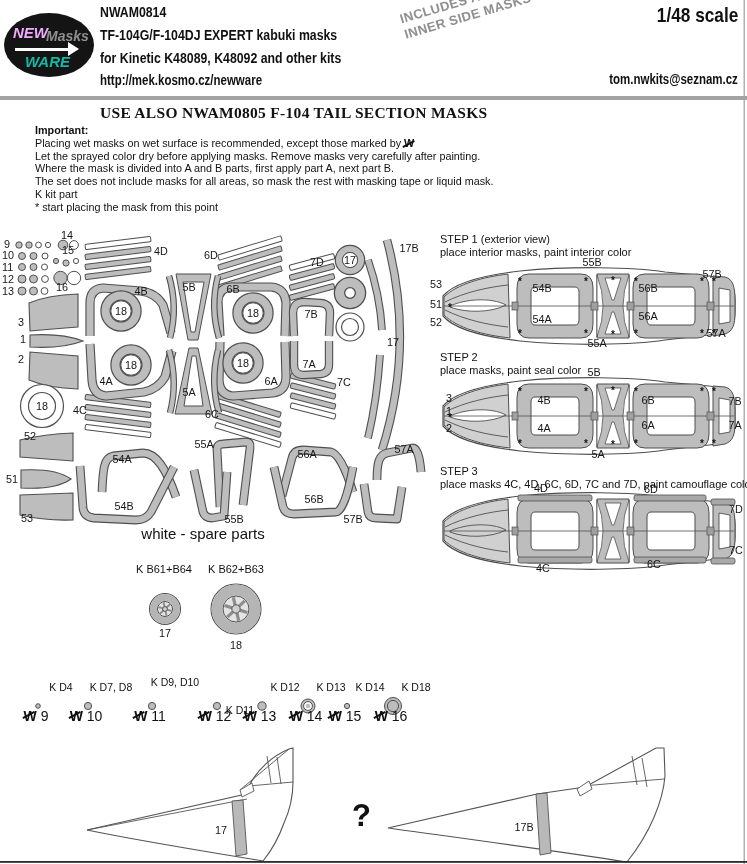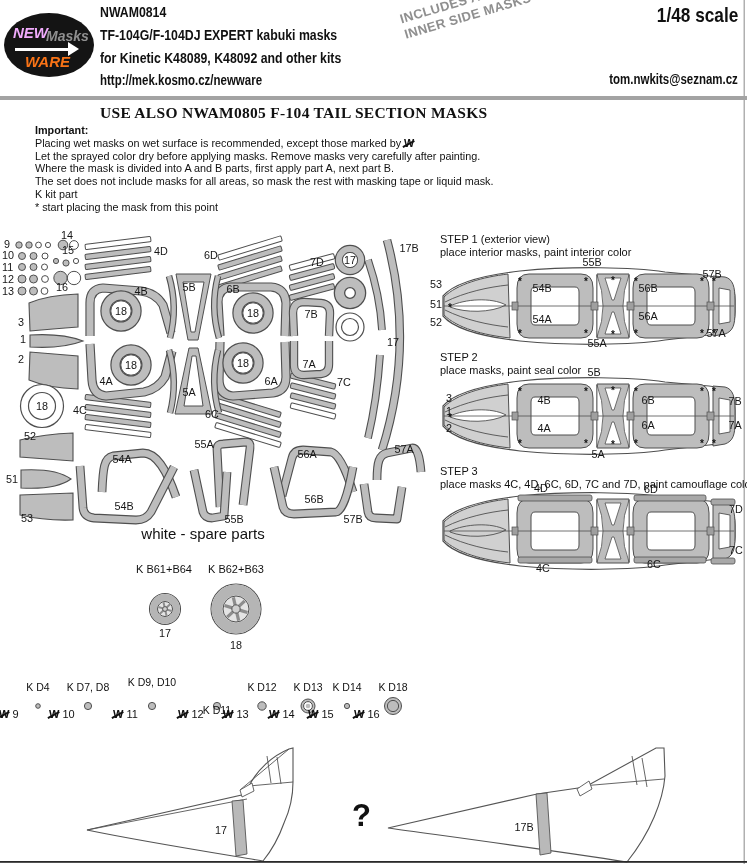--- a/index.html
+++ b/index.html
@@ -6,36 +6,36 @@
   #page{position:relative;width:747px;height:864px;background:#fff;overflow:hidden;
         font-family:"Liberation Sans",sans-serif;color:#111;}
   .abs{position:absolute;}
   .cond{display:inline-block;transform:scaleX(0.82);transform-origin:0 50%;white-space:nowrap;}
   .condR{display:inline-block;transform:scaleX(0.82);transform-origin:100% 50%;white-space:nowrap;}
   .b{font-weight:700;}
   #logo{left:4px;top:13px;width:90px;height:64px;background:#141414;border-radius:50%;}
   #logo span{position:absolute;font-style:italic;font-weight:700;}
   #logo .new{left:9px;top:11px;color:#f0abfc;font-size:15px;}
   #logo .masks{left:42px;top:15px;color:#8f8f8f;font-size:14px;}
-  #logo .ware{left:21px;top:40px;color:#f97316;font-size:15px;}
+  #logo .ware{left:21px;top:40px;color:#14b8a6;font-size:15px;}
   #logo .bar{position:absolute;left:11px;top:35px;width:56px;height:3px;background:#fff;}
   #logo .head{position:absolute;left:64px;top:29px;width:0;height:0;
        border-left:11px solid #fff;border-top:7px solid transparent;border-bottom:7px solid transparent;}
   #note{left:398px;top:12px;color:#8f8f8f;font-weight:700;font-size:13px;line-height:16px;
         transform:rotate(-16.5deg);transform-origin:0 0;letter-spacing:.4px;white-space:nowrap;}
   #divider{left:0;top:96px;width:747px;height:4px;background:#a3a3a3;}
   #banner{left:100px;top:104px;font-size:15.5px;font-weight:700;letter-spacing:.3px;white-space:nowrap;font-family:Liberation Serif, serif;}
   #instructions{left:35px;top:124px;font-size:10.8px;line-height:12.8px;width:500px;}
   .steptitle{font-size:11px;line-height:12.5px;white-space:nowrap;}
   .smalllabel{font-size:11px;white-space:nowrap;}
   .wm{font-weight:700;position:relative;display:inline-block;}
   .wm::after{content:'';position:absolute;left:-2px;top:6px;width:13px;height:1.5px;background:#111;
              transform:rotate(-28deg);}
-  .dotkit{position:absolute;font-size:10.5px;text-align:center;width:74px;}
-  .dotnum{position:absolute;font-size:11px;text-align:left;width:74px;}
+  .dotkit{position:absolute;font-size:10.5px;text-align:center;width:74px;padding-left:23px;}
+  .dotnum{position:absolute;font-size:14px;text-align:center;width:74px;}
   #qmark{left:352px;top:798px;font-size:31px;font-weight:700;}
   svg text{font-family:"Liberation Sans",sans-serif;}
 </style>
 </head>
 <body>
 
 <div id="page">
 
   <svg id="diagram" class="abs" style="left:0;top:0" width="747" height="864" viewBox="0 0 747 864">
     <g id="g-shapes">

